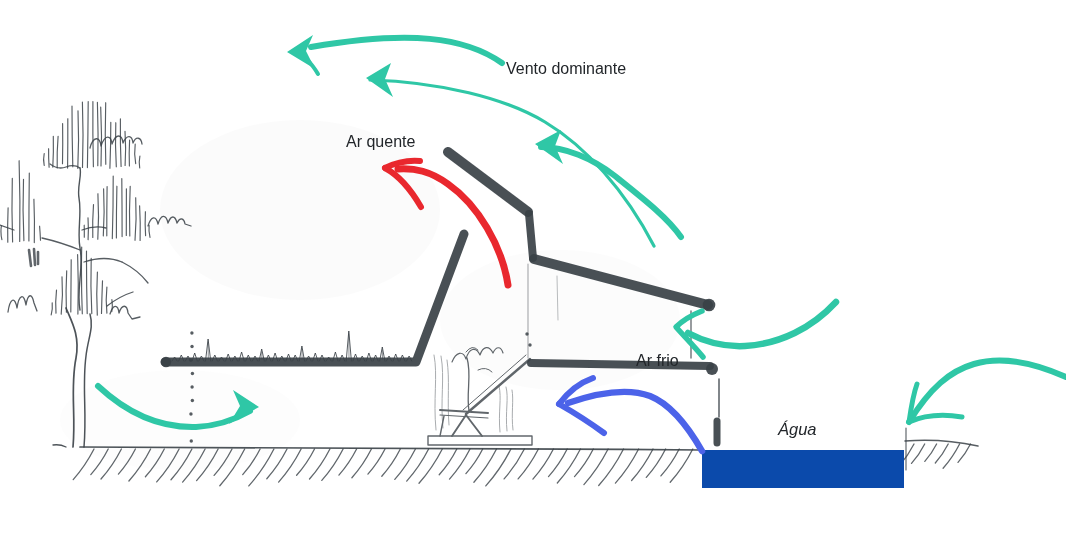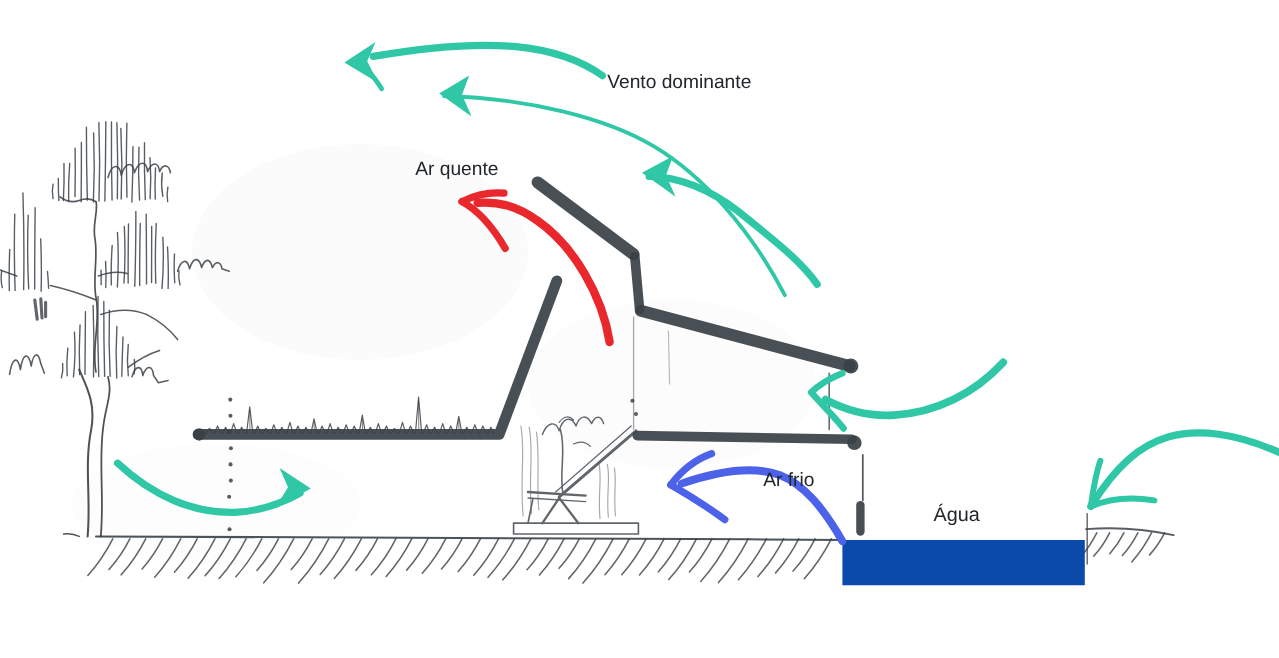--- a/index.html
+++ b/index.html
@@ -338,15 +338,15 @@
 
     <g>
       <path class="bluel" d="M702,451 C686,423 670,404 650,396 C628,388 600,392 568,403" stroke-width="6.5"></path>
       <path class="bluel" d="M559,404 C568,392 579,383 593,378" stroke-width="6"></path>
       <path class="bluel" d="M559,404 C573,412 589,422 604,433" stroke-width="6"></path>
     </g>
   </svg>
 
   <div class="lbl" style="left:506px;top:60px;">Vento dominante</div>
   <div class="lbl" style="left:346px;top:133px;">Ar quente</div>
-  <div class="lbl" style="left:636px;top:392px;text-align:right;">Ar frio</div>
-  <div class="lbl" style="left:778px;top:420px;font-size:16.5px;">Água</div>
+  <div class="lbl" style="left:636px;top:352px;text-align:right;">Ar frio</div>
+  <div class="lbl" style="left:778px;top:420px;font-size:16.5px;font-style:italic;">Água</div>
 </div>
 
 </body></html>

